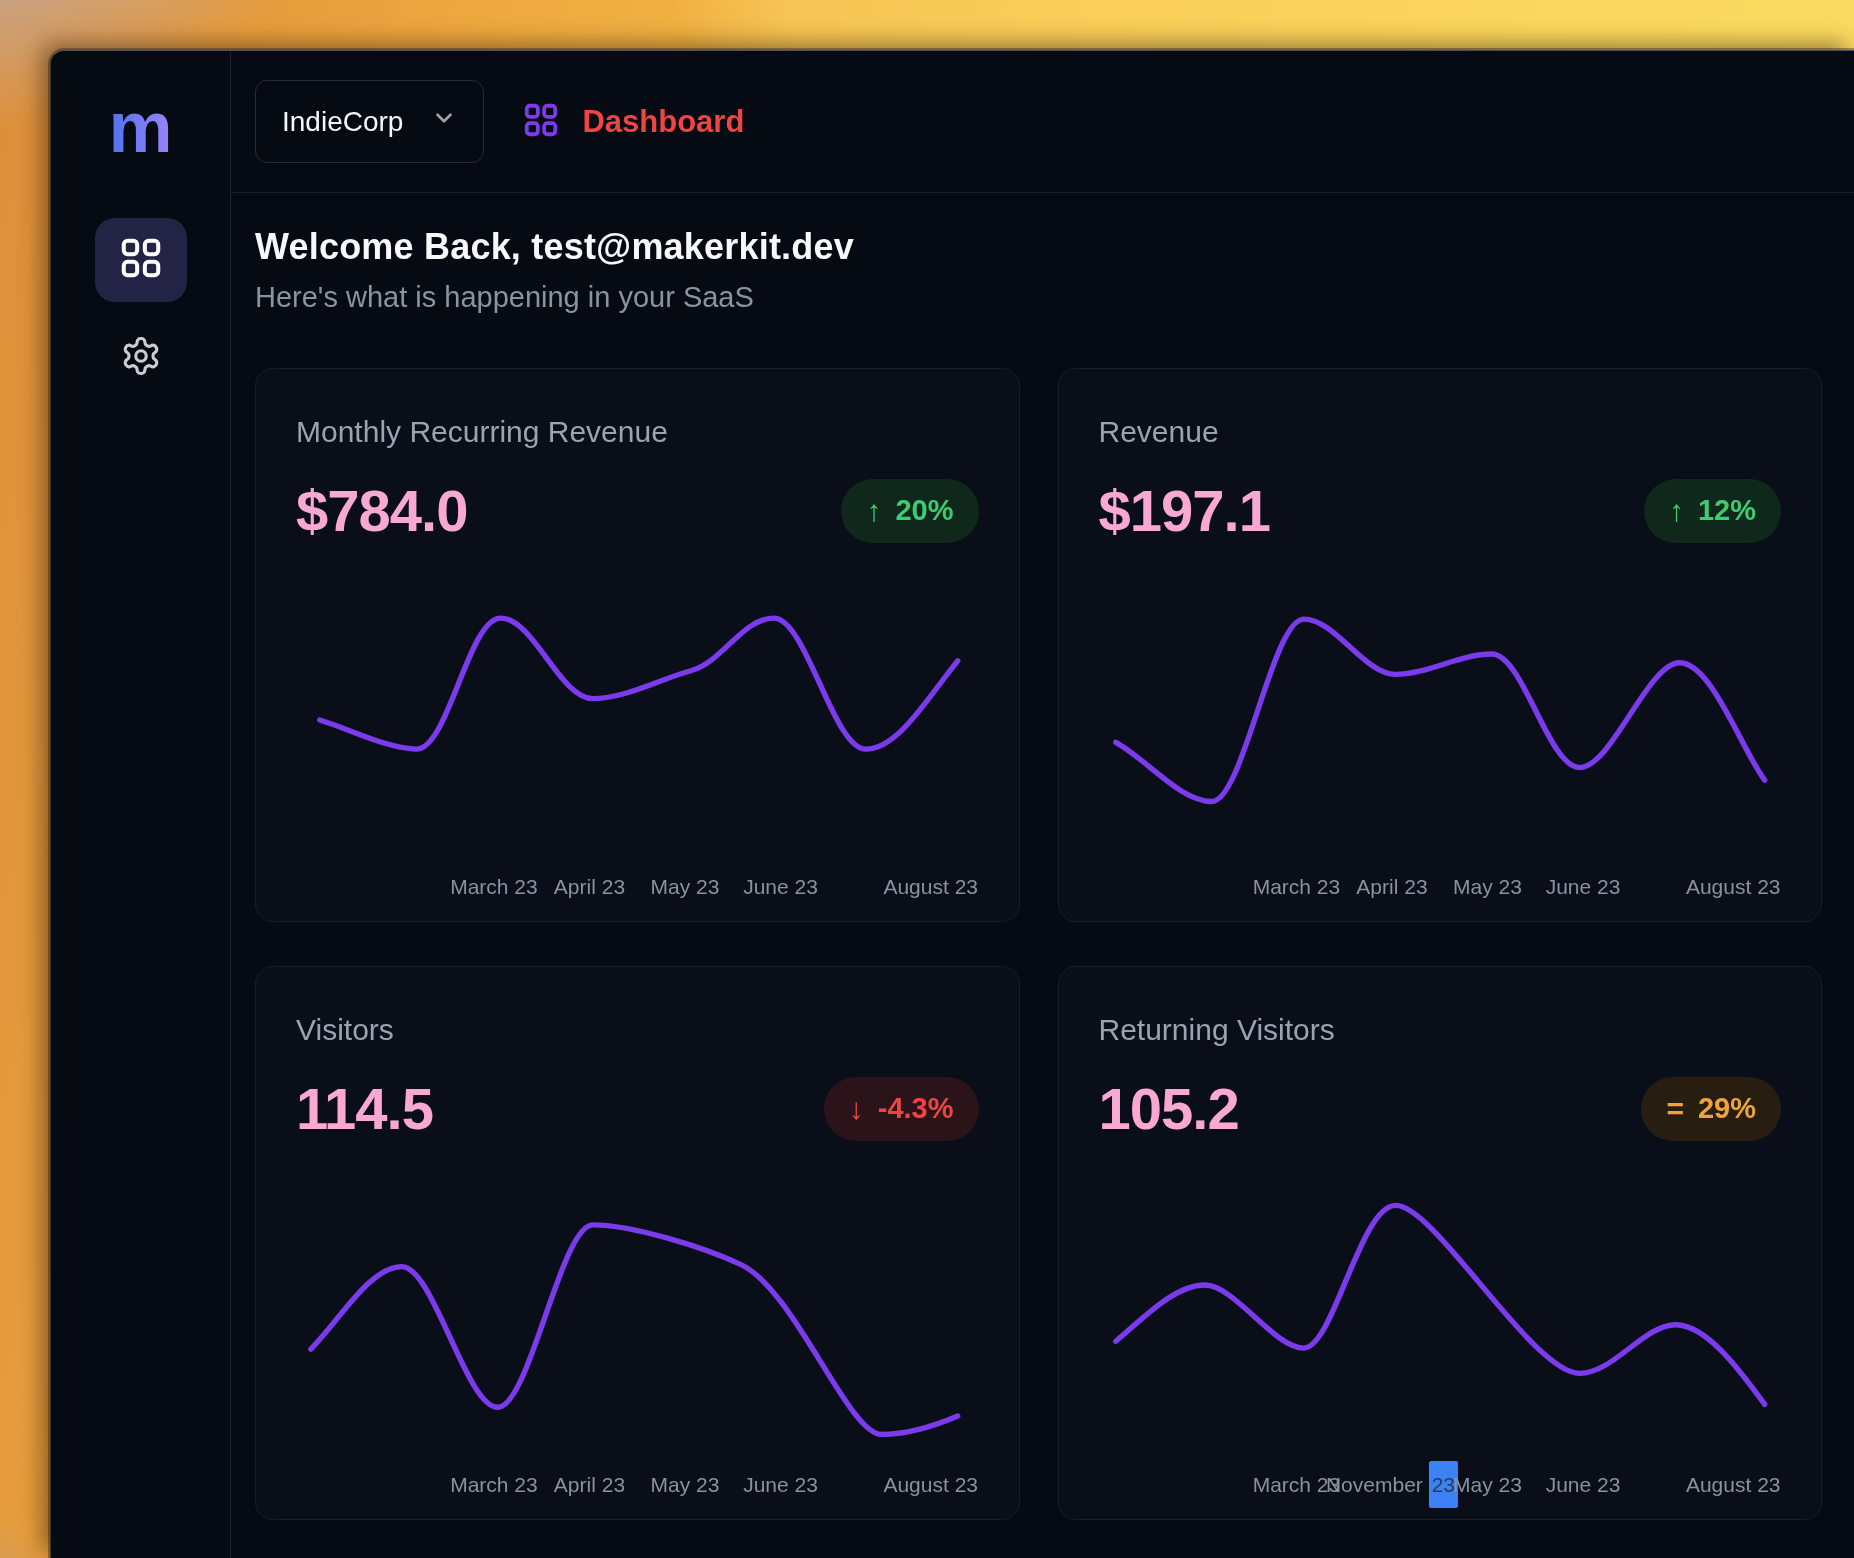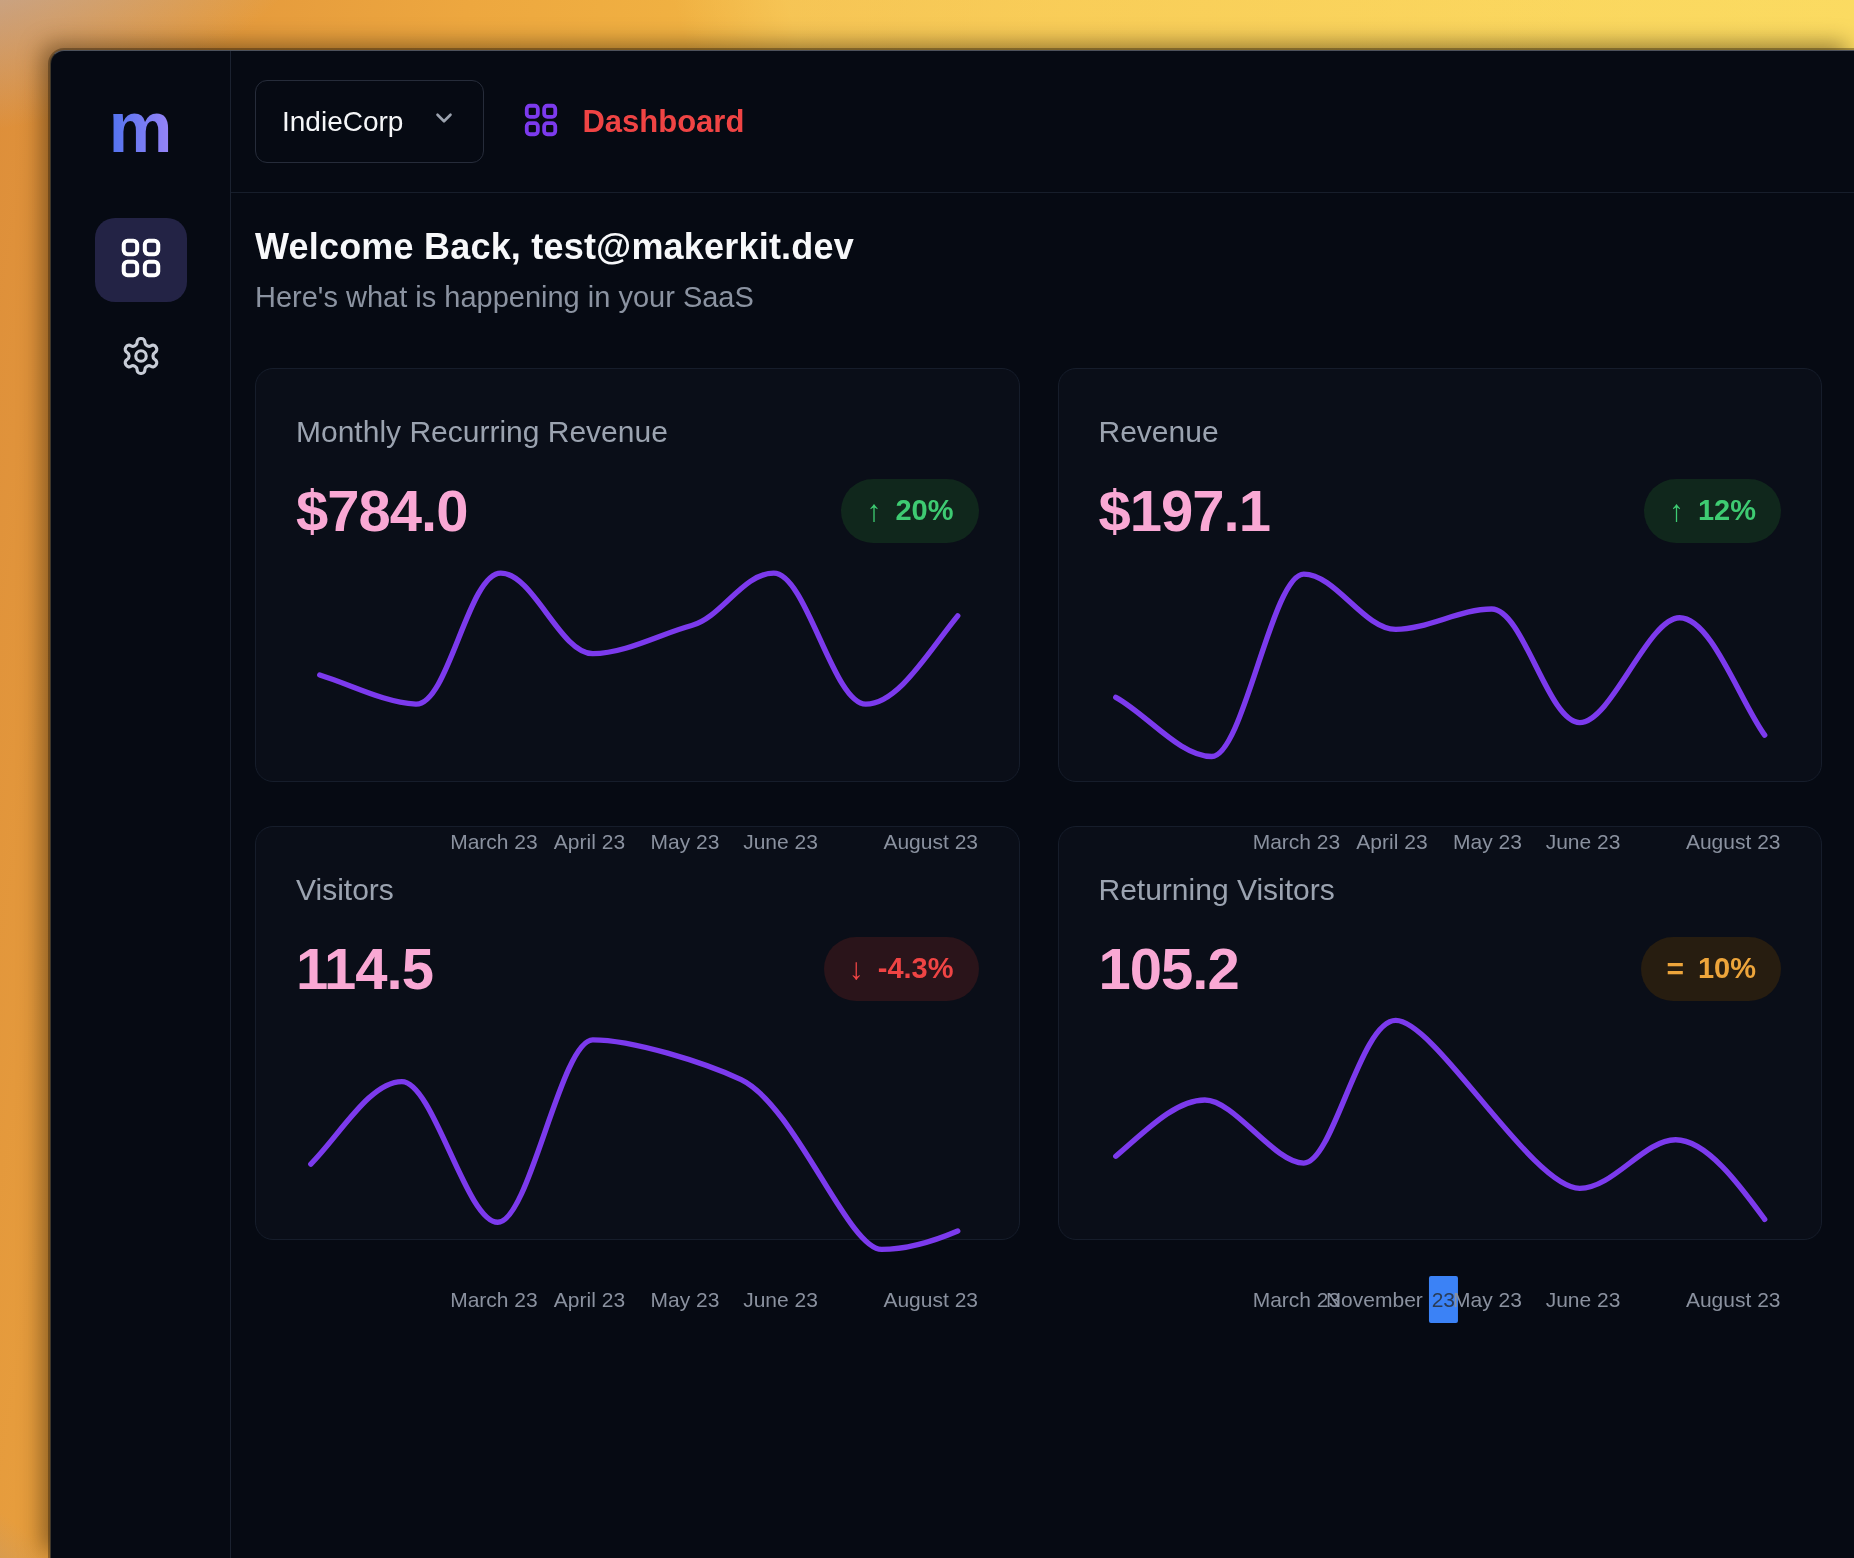--- a/index.html
+++ b/index.html
@@ -67,21 +67,21 @@
   
   .content { flex:1; padding:33px 32px 0 24px; display:flex; flex-direction:column; }
   .welcome-title { margin:0; font-size:36px; font-weight:700; color:#f7f8fa; letter-spacing:0.2px; }
   .welcome-sub { margin:13px 0 0; font-size:29px; font-weight:400; color:#8b93a1; }
   .grid {
     margin-top:54px;
     display:grid; grid-template-columns:1fr 1fr; gap:44px 38px;
   }
   .card {
     background:#0a0e18; border:1px solid #161d2b; border-radius:18px;
-    height:414px; padding:46px 40px 28px;
+    height:554px; padding:46px 40px 28px;
     display:flex; flex-direction:column;
   }
   .card-title { font-size:30px; font-weight:500; color:#9ba3b0; }
   .card-row { display:flex; justify-content:space-between; align-items:center; margin-top:28px; }
   .card-value { font-size:58px; font-weight:700; color:#f9a8d4; letter-spacing:-1px; }
   .badge {
     display:flex; align-items:center; gap:14px;
     height:64px; padding:0 25px; border-radius:999px;
     font-size:29px; font-weight:600;
   }
@@ -223,21 +223,21 @@
               </div>
             </div>
           </article>
 
           <article class="card">
             <div class="card-title">Returning Visitors</div>
             <div class="card-row">
               <div class="card-value">105.2</div>
               <div class="badge flat">
                 <span class="bi">=</span>
-                <span>10%</span>
+                <span>29%</span>
               </div>
             </div>
             <div class="chart">
               <svg viewBox="0 0 690 270" preserveAspectRatio="none">
                 <path d="M17,159 C47,133 77,101 107,101 C137,101 177,166 207,166 C237,166 264,19 300,19 C340,19 438,192 486,192 C520,192 551,142 583,142 C615,142 650,192 673,224"></path>
               </svg>
               <div class="x-axis">
                 <span class="xl xl1">March 23</span>
                 <span class="xl xl2"><span>November</span> <span class="sel">23</span></span>
                 <span class="xl xl3">May 23</span>

